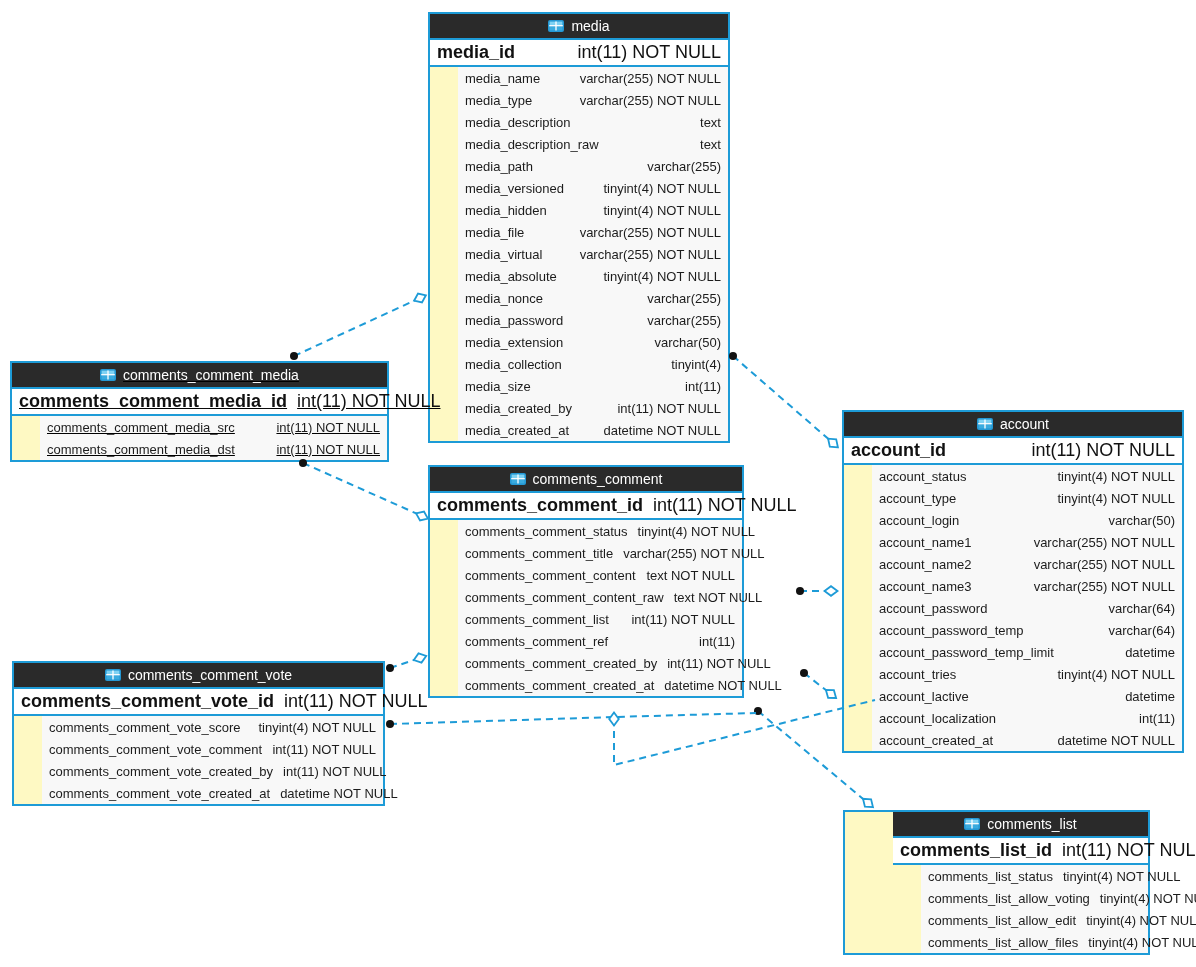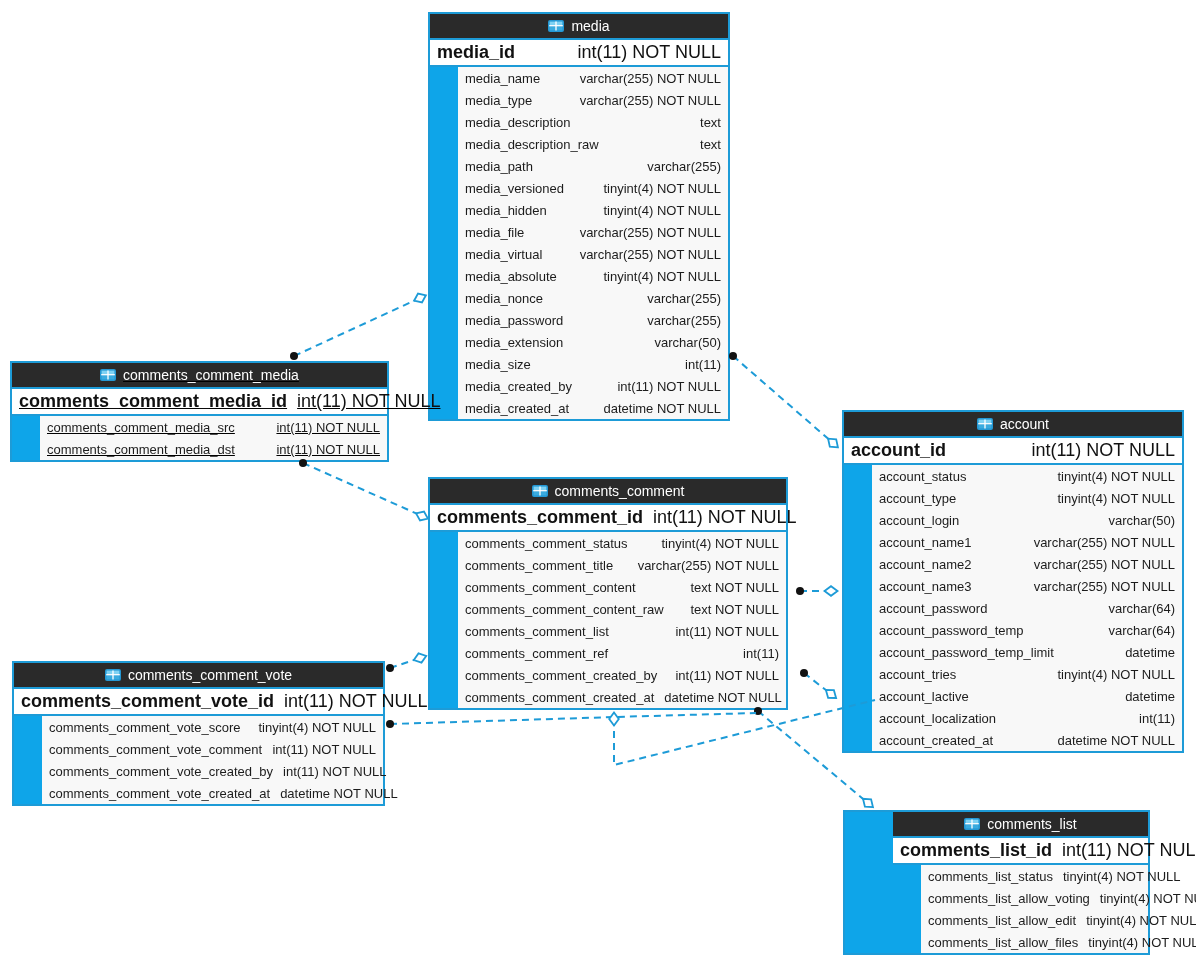--- a/index.html
+++ b/index.html
@@ -1,19 +1,19 @@
 <!DOCTYPE html>
 <html style="--blue: #1d9bd7;"><head>
 <meta charset="utf-8">
 <style>
   :root{ --blue:#1d9bd7; }
   html,body{margin:0;padding:0;background:#ffffff;}
   body{width:1196px;height:967px;position:relative;font-family:"Liberation Sans",sans-serif;overflow:hidden;}
   #canvas{position:absolute;left:0;top:0;width:1196px;height:967px;}
-  .tbl{position:absolute;border:2px solid var(--blue);background:#0ea5e9;box-sizing:border-box;}
+  .tbl{position:absolute;border:2px solid var(--blue);background:#fef9c3;box-sizing:border-box;}
   .tbl-header{height:24px;background:#2a2a2a;border-bottom:2px solid var(--blue);
     display:flex;align-items:center;justify-content:center;gap:7px;color:#ffffff;font-size:14px;}
   .tbl-header svg{flex:0 0 auto;}
   .pk-row{height:25px;border-bottom:2px solid var(--blue);background:#ffffff;
     display:flex;align-items:center;justify-content:space-between;padding:0 7px;font-size:18px;color:#111;}
   .pk-row .fname{font-weight:bold;}
   .frow{height:22px;background:#f8f8f8;display:flex;align-items:center;justify-content:space-between;
     padding:0 7px;font-size:13px;color:#1c1c1c;margin-left:28px;}
   .fname{white-space:nowrap;margin-right:10px;}
   .ftype{white-space:nowrap;}
@@ -87,20 +87,24 @@
       </div>
       <div class="frow">
         <span class="fname">media_password</span>
         <span class="ftype">varchar(255)</span>
       </div>
       <div class="frow">
         <span class="fname">media_extension</span>
         <span class="ftype">varchar(50)</span>
       </div>
       <div class="frow">
+        <span class="fname">media_collection</span>
+        <span class="ftype">tinyint(4)</span>
+      </div>
+      <div class="frow">
         <span class="fname">media_size</span>
         <span class="ftype">int(11)</span>
       </div>
       <div class="frow">
         <span class="fname">media_created_by</span>
         <span class="ftype">int(11) NOT NULL</span>
       </div>
       <div class="frow">
         <span class="fname">media_created_at</span>
         <span class="ftype">datetime NOT NULL</span>
@@ -123,21 +127,21 @@
       </div>
       <div class="frow">
         <span class="fname">comments_comment_media_src</span>
         <span class="ftype">int(11) NOT NULL</span>
       </div>
       <div class="frow">
         <span class="fname">comments_comment_media_dst</span>
         <span class="ftype">int(11) NOT NULL</span>
       </div>
     </div>
-    <div class="tbl" style="left: 428px; top: 477px; width: 360px;">
+    <div class="tbl" style="left: 428px; top: 465px; width: 316px;">
       <div class="tbl-header">
         <svg width="16" height="12" viewBox="0 0 16 12">
           <rect x="0" y="0" width="16" height="12" rx="2" fill="#2498d4"></rect>
           <rect x="1.6" y="1.6" width="12.8" height="3.6" fill="#7fd2f3"></rect>
           <rect x="1.6" y="6.4" width="12.8" height="4" fill="#3aabdf"></rect>
           <line x1="8" y1="1.4" x2="8" y2="10.6" stroke="#ffffff" stroke-width="1.3"></line>
           <line x1="1.2" y1="5.7" x2="14.8" y2="5.7" stroke="#ffffff" stroke-width="1.3"></line>
         </svg>
         <span>comments_comment</span>
       </div>

